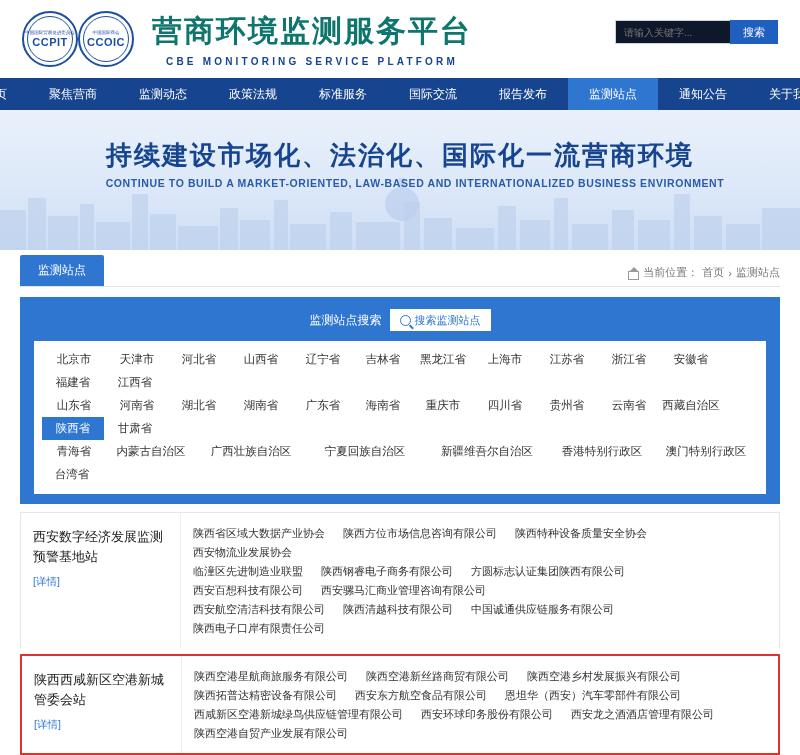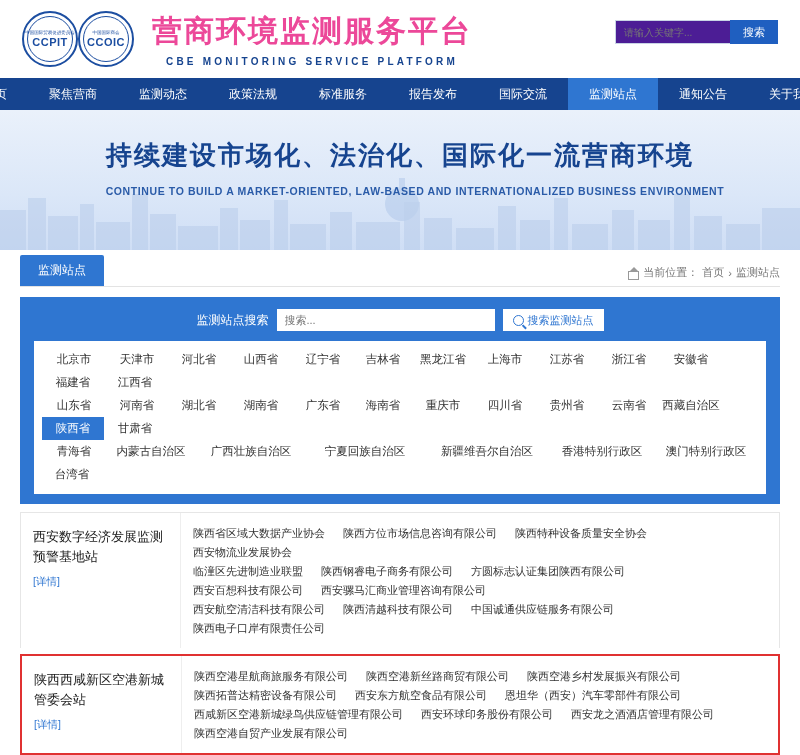--- a/index.html
+++ b/index.html
@@ -24,34 +24,34 @@
     display:flex;flex-direction:column;align-items:center;justify-content:center;
     color:#1c4ea1;background:#fff;position:relative;
   }
   .logo-circle .ring{
     position:absolute;inset:3px;border:1px solid #1c4ea1;border-radius:50%;
   }
   .logo-circle .abbr{font-size:11px;font-weight:bold;letter-spacing:.5px;z-index:2;}
   .logo-circle .cn{font-size:4.5px;z-index:2;line-height:1.2;text-align:center;}
   .title-block{margin-left:18px;}
   .title-cn{
-    font-size:30px;font-weight:bold;color:#ec4899;letter-spacing:2px;
+    font-size:30px;font-weight:bold;color:#0f766e;letter-spacing:2px;
     font-family:"DejaVu Sans","Liberation Sans",sans-serif;
   }
   .title-en{
     font-size:10px;color:#16448f;letter-spacing:3.2px;margin-top:4px;text-align:center;
     font-weight:bold;
   }
   .search-box{
     position:absolute;right:22px;top:20px;display:flex;height:24px;
   }
   .search-input{
     width:115px;height:24px;border:1px solid #c9d4e5;border-right:0;
     font-size:10px;color:#999;padding:0 8px;box-sizing:border-box;outline:none;
-    background:#4c1d95;
+    background:#0f172a;
     margin-left:32px;
   }
   .search-btn{
     width:48px;height:24px;background:#1f5fc0;color:#fff;border:0;
     font-size:11px;cursor:pointer;
   }
 
   
   .nav{
     height:32px;background:#16448f;display:flex;align-items:stretch;
@@ -72,21 +72,21 @@
     position:absolute;left:0;right:0;bottom:0;height:86px;opacity:.55;
   }
   .banner-text{
     position:relative;z-index:3;text-align:center;padding-top:28px;
   }
   .banner-cn{
     font-size:26px;font-weight:bold;color:#16448f;letter-spacing:2px;
     font-family:"DejaVu Sans","Liberation Sans",sans-serif;
   }
   .banner-en{
-    font-size:10.5px;color:#2a5ba8;letter-spacing:.6px;margin-top:12px;font-weight:bold;padding-left:30px;
+    font-size:10.5px;color:#2a5ba8;letter-spacing:.6px;margin-top:4px;font-weight:bold;padding-left:30px;
   }
 
   
   .content{background:#ffffff;padding:0 20px;position:relative;}
   .crumbbar{
     display:flex;align-items:flex-end;justify-content:space-between;
     height:30px;border-bottom:1px solid #e3e3e3;margin-top:6px;
   }
   .tabtitle{
     background:#2f76d1;color:#fff;font-size:12px;padding:7px 18px;border-radius:2px 2px 0 0;
@@ -175,22 +175,22 @@
       <button class="search-btn">搜索</button>
     </div>
   </div>
 
   <div class="nav">
     <div class="nav-item">首页</div>
     <div class="nav-item">聚焦营商</div>
     <div class="nav-item">监测动态</div>
     <div class="nav-item">政策法规</div>
     <div class="nav-item">标准服务</div>
+    <div class="nav-item">国际交流</div>
     <div class="nav-item">报告发布</div>
-    <div class="nav-item">国际交流</div>
     <div class="nav-item active">监测站点</div>
     <div class="nav-item">通知公告</div>
     <div class="nav-item">关于我们</div>
   </div>
 
   <div class="banner">
     <svg class="skyline" viewBox="0 0 800 86" preserveAspectRatio="none">
       <g fill="#b9cdeb">
         <rect x="0" y="46" width="26" height="40"></rect>
         <rect x="28" y="34" width="18" height="52"></rect>
@@ -240,21 +240,20 @@
         <span>当前位置：</span>
         <a href="#">首页</a>
         <span>›</span>
         <a href="#">监测站点</a>
       </div>
     </div>
 
     <div class="panel">
       <div class="panel-search">
         <span class="lbl">监测站点搜索</span>
-        <input placeholder="搜索..." style="">
         <button class="go">
           <span class="mag"></span>
           <span>搜索监测站点</span>
         </button>
       </div>
       <div class="regions">
         <div class="region-row">
           <div class="region" style="width:64px">北京市</div>
           <div class="region" style="width:62px">天津市</div>
           <div class="region" style="width:62px">河北省</div>

